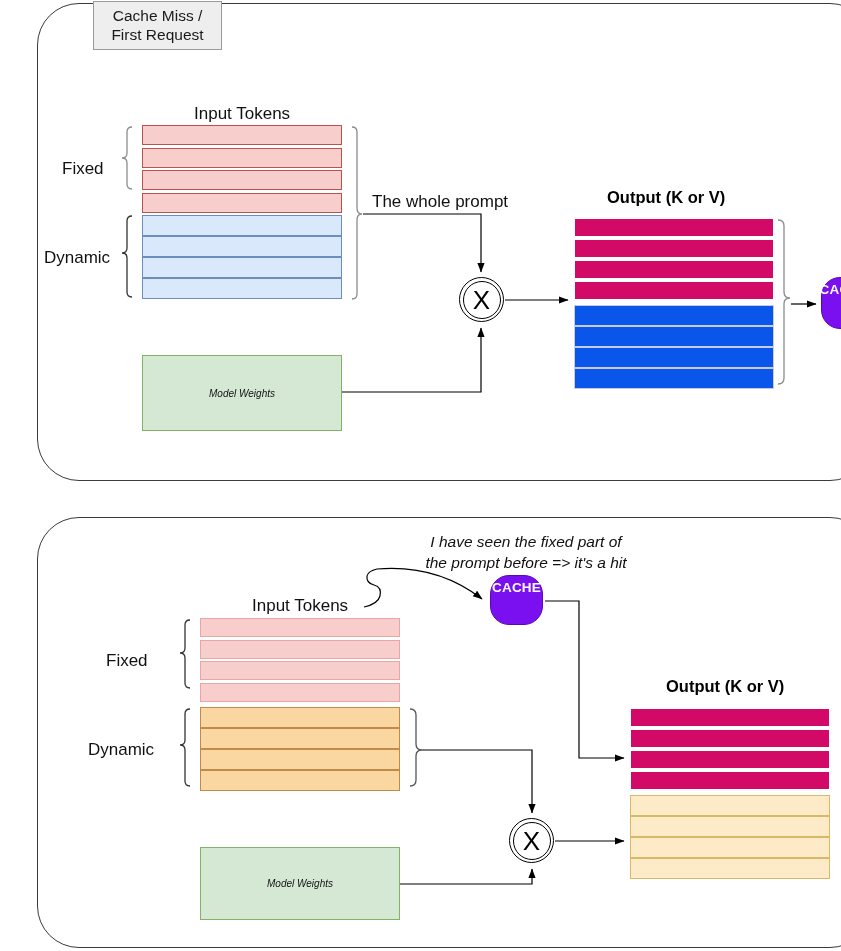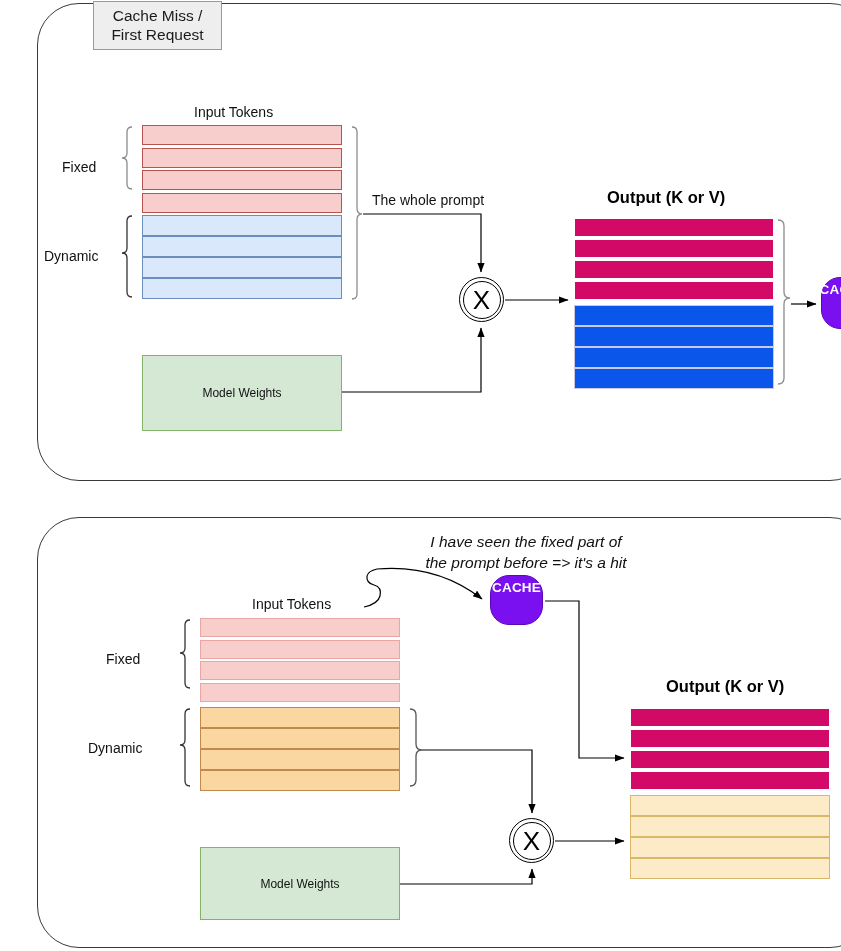--- a/index.html
+++ b/index.html
@@ -43,21 +43,21 @@
     text-align: center;
     color: #1a1a1a;
     padding: 4px 8px 5px 8px;
     white-space: pre-line;
   }
   #tag-miss { left: 59px; top: 1px; width: 129px; }
   #tag-hit  { left: 62px; top: 520px; width: 172px; }
 
   .plain-label {
     position: absolute;
-    font-size: 14px;
+    font-size: 17px;
     color: #111111;
     white-space: nowrap;
   }
   .bold-label {
     position: absolute;
     font-size: 16.5px;
     font-weight: bold;
     color: #000000;
     white-space: nowrap;
   }
@@ -74,24 +74,25 @@
   
   .stack { position: absolute; }
   .row { position: absolute; box-sizing: border-box; }
 
   
   .procbox {
     position: absolute;
     box-sizing: border-box;
     border: 1px solid #82b366;
     background: #d5e8d4;
-    font-size: 12px;
+    font-size: 10px;
     color: #111111;
     display: flex; align-items: center; justify-content: center;
     text-align: center;
+    font-style: italic;
   }
 
   .cachebox {
     position: absolute;
     box-sizing: border-box;
     background: #7A0FF0;
     border: 1px solid #5a08b5;
     border-radius: 19px;
     color: #ffffff;
     font-size: 13.5px;

